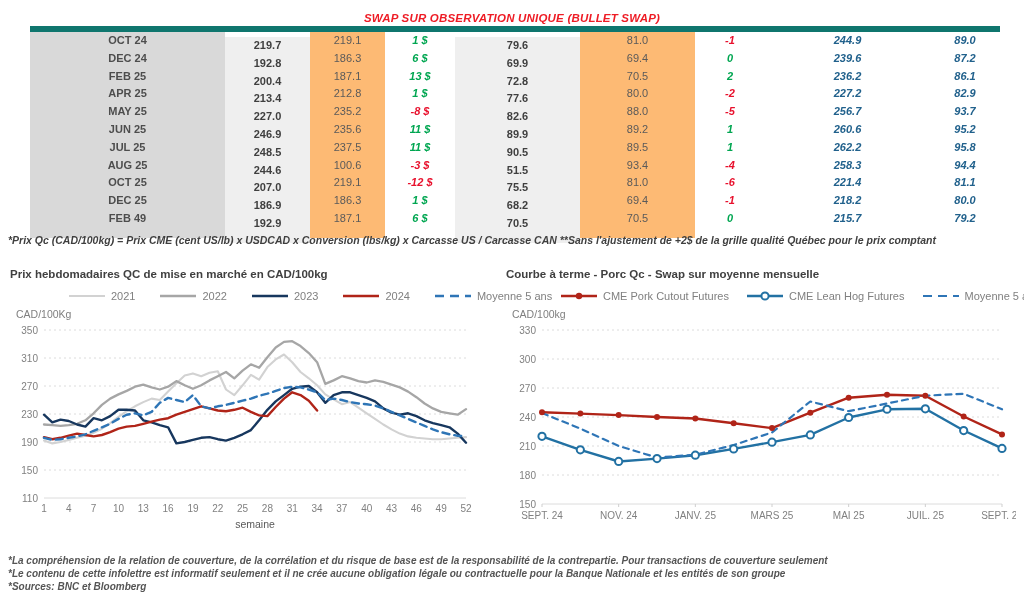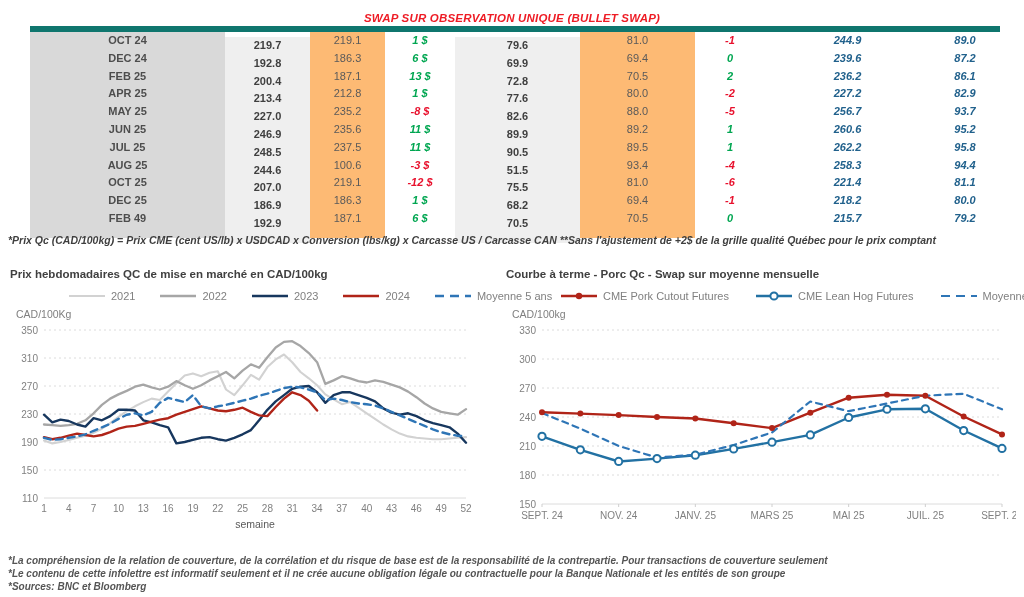--- a/index.html
+++ b/index.html
@@ -28,21 +28,21 @@
 
   
   .charts-row { display:flex; margin-top:20px; }
   .chart-box { position:relative; }
   .chart-left { width:492px; padding-left:8px; }
   .chart-right { width:524px; padding-left:12px; }
   .chart-title { font-size:11.5px; font-weight:bold; color:#404040; margin:2px 0 10px 2px; }
   .legend { display:flex; align-items:center; font-size:11px; color:#808080;
     margin:0 0 4px 0; }
   .legend-left { margin-left:60px; gap:24px; }
-  .legend-right { margin-left:56px; gap:26px; }
+  .legend-right { margin-left:56px; gap:17px; }
   .leg-item { display:flex; align-items:center; gap:5px; white-space:nowrap; }
   svg text { font-family:"Liberation Sans","DejaVu Sans",sans-serif; }
 
   
   .footer { margin:16px 0 0 8px; font-size:10px; font-style:italic; font-weight:600;
     color:#555; line-height:1.32; }
 </style>
 </head>
 <body>
 

